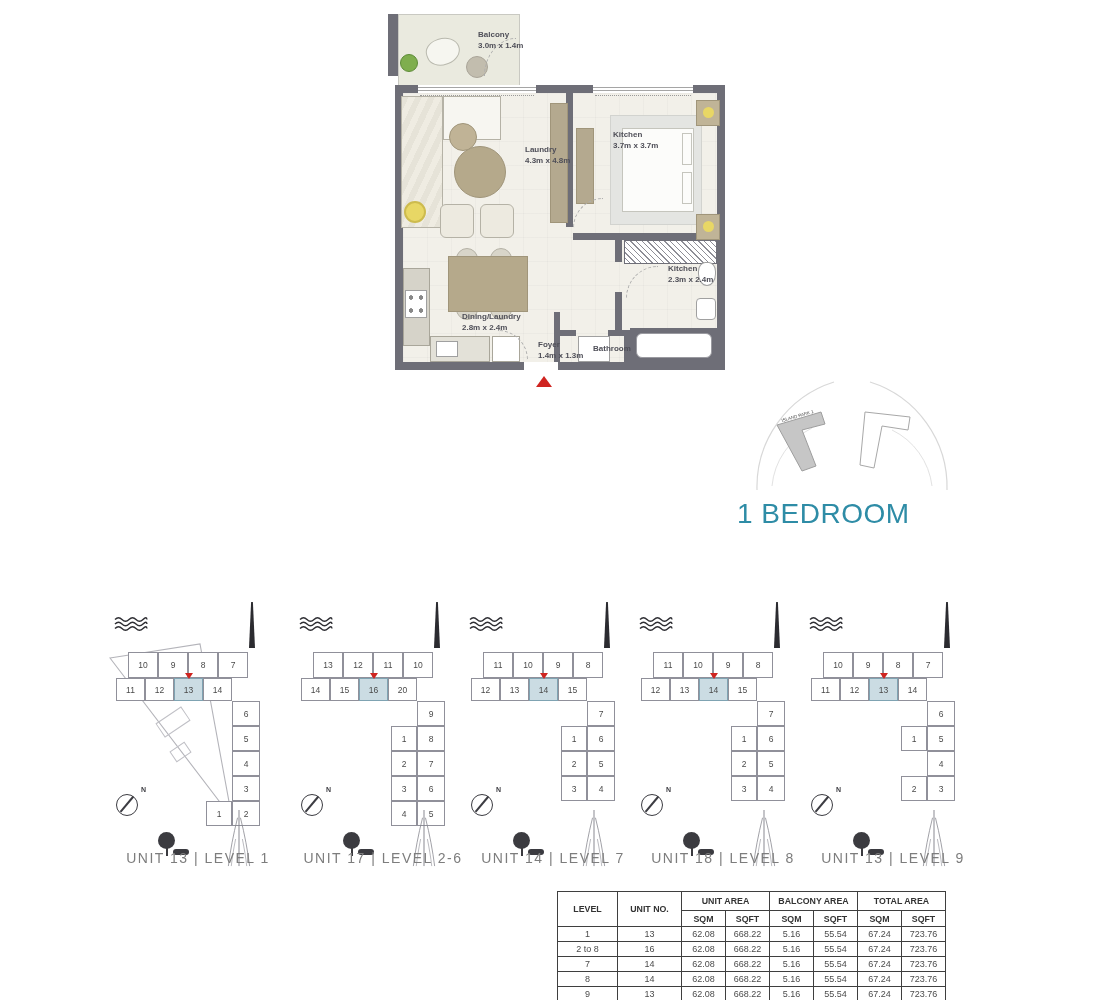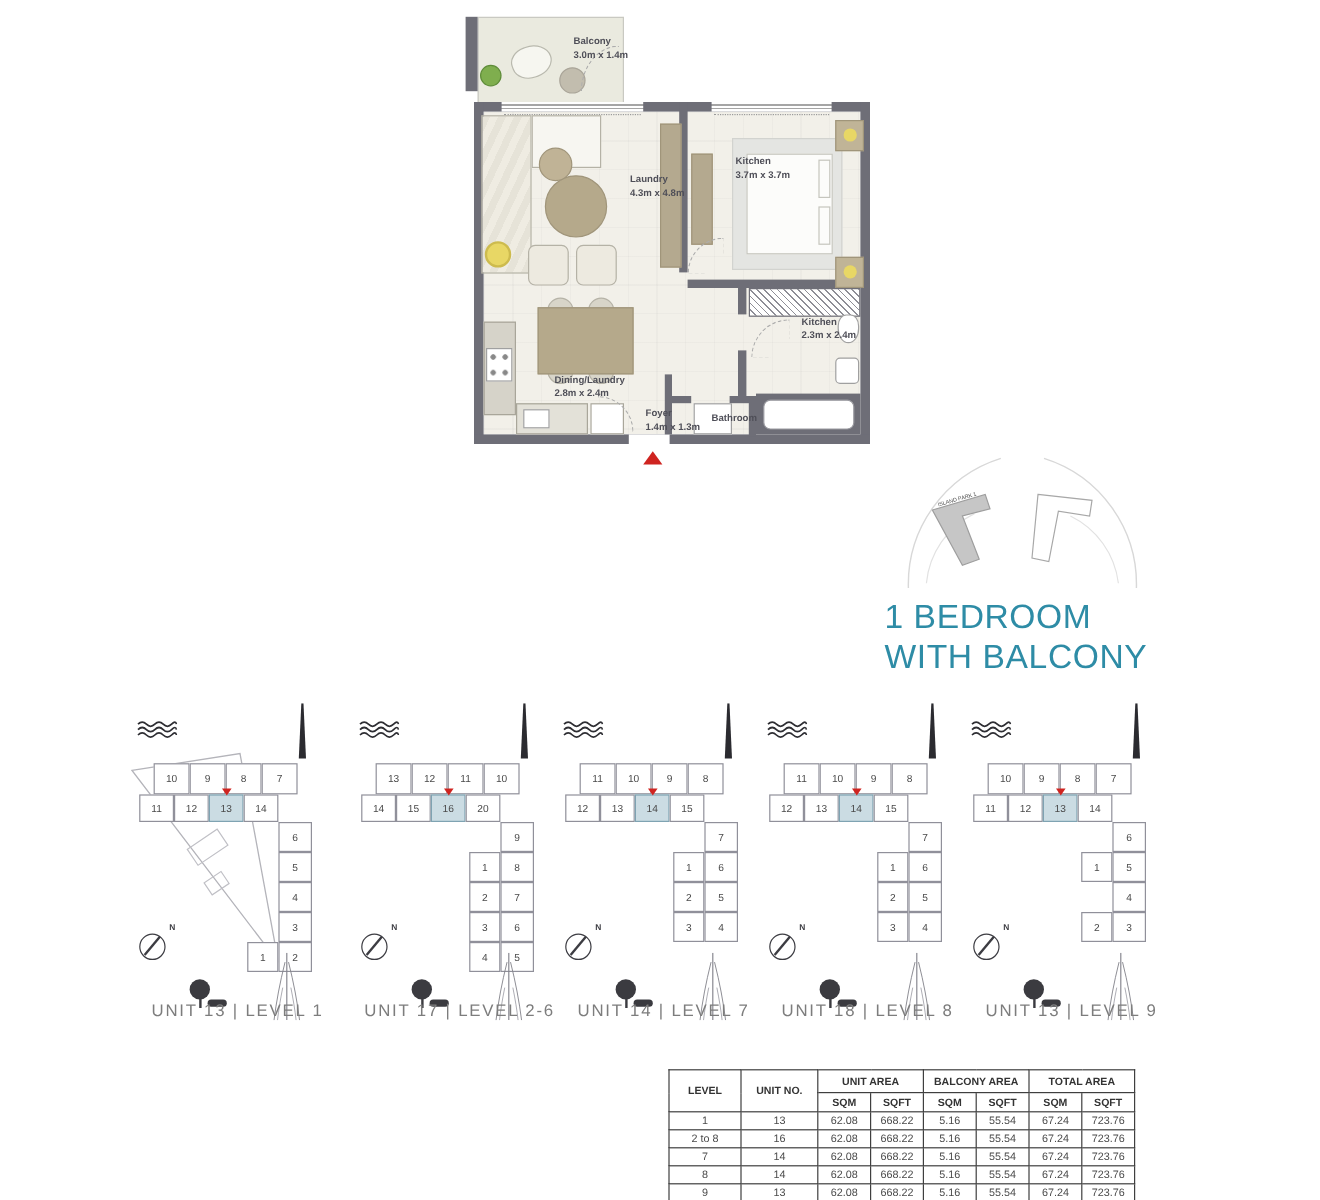--- a/index.html
+++ b/index.html
@@ -20,27 +20,27 @@
   .furn{border:1px solid #b5b2a6;background:#eceade;}
   .tan{background:#b5a98b;border:1px solid #a0957a;}
   .whitef{background:#fcfcfa;border:1px solid #c5c5bd;}
   .arc{border:1px dashed #adadad;border-right:none;border-bottom:none;
        border-top-left-radius:100%;background:transparent;z-index:5;}
   .curt{border-bottom:1px dotted #9a9a9a;height:3px;background:transparent;}
   .entry-tri{width:0;height:0;border-left:8px solid transparent;border-right:8px solid transparent;}
 
   
   #title{position:absolute;left:737px;top:497px;font-size:28px;letter-spacing:.5px;
-         line-height:1.22;font-weight:400;}
+         line-height:1.22;font-weight:400;text-align:right;}
 
   
   #locator{position:absolute;left:742px;top:368px;}
 
   
-  .diagram{position:absolute;top:586px;width:180px;height:280px;}
+  .diagram{position:absolute;top:602px;width:180px;height:280px;}
   .bldg{position:absolute;left:8px;top:50px;width:168px;height:180px;}
   .cell{position:absolute;border:1px solid #90909a;background:#fff;color:#4a4a4a;
         font-size:8.5px;display:flex;align-items:center;justify-content:center;box-sizing:border-box;}
   .cell.hl{background:#cbdce3;border-color:#7fa3b2;}
   .redmark{position:absolute;width:0;height:0;border-left:4px solid transparent;
            border-right:4px solid transparent;border-top:6px solid #cf2420;z-index:4;}
   .dlabel{position:absolute;top:248px;width:100%;text-align:center;color:#7d7d7d;
           font-size:14px;letter-spacing:1.5px;white-space:nowrap;}
   .compass{position:absolute;width:22px;height:22px;border:1.5px solid #3c3c42;border-radius:50%;box-sizing:border-box;}
   .needle{position:absolute;left:9px;top:-1px;width:1.5px;height:20px;background:#3c3c42;transform:rotate(40deg);}
@@ -179,21 +179,20 @@
   <path d="M128 14 A110 110 0 0 1 205 122" fill="none" stroke="#d8d8d8" stroke-width="1.2"></path>
   <path d="M150 62 A72 72 0 0 1 190 118" fill="none" stroke="#e2e2e2" stroke-width="1"></path>
   <path d="M30 118 A72 72 0 0 1 70 60" fill="none" stroke="#e2e2e2" stroke-width="1"></path>
   <polygon points="35,57 79,44 83,56 60,62 74,98 60,103" fill="#c6c6c6" stroke="#9e9e9e" stroke-width="1"></polygon>
   <polygon points="123,44 168,49 166,62 140,58 132,100 118,97" fill="#ffffff" stroke="#a8a8a8" stroke-width="1"></polygon>
   <text x="40" y="54" font-size="4.5" fill="#4d4d4d" transform="rotate(-16 40 54)">ISLAND PARK 1</text>
 </svg>
 
 <div id="title" style="color:#2e8ca6;">
   <div>1 BEDROOM</div>
-  <div>WITH BALCONY</div>
 </div>
 
 <div id="diagrams">
     <div class="diagram" style="left: 108px;">
       <svg width="34" height="16" viewBox="0 0 34 16" style="position: absolute; left: 6px; top: 14px;">
         <path d="M1 3.5 Q4.5 0 8 3.5 T15 3.5 T22 3.5 T29 3.5 T33 3.5" stroke="#2e2e33" stroke-width="1.4" fill="none"></path>
         <path d="M1 8 Q4.5 4.5 8 8 T15 8 T22 8 T29 8 T33 8" stroke="#2e2e33" stroke-width="1.4" fill="none"></path>
         <path d="M1 12.5 Q4.5 9 8 12.5 T15 12.5 T22 12.5 T29 12.5 T33 12.5" stroke="#2e2e33" stroke-width="1.4" fill="none"></path>
       </svg>
       <svg width="12" height="48" viewBox="0 0 12 48" style="position: absolute; left: 138px; top: 0px;">

